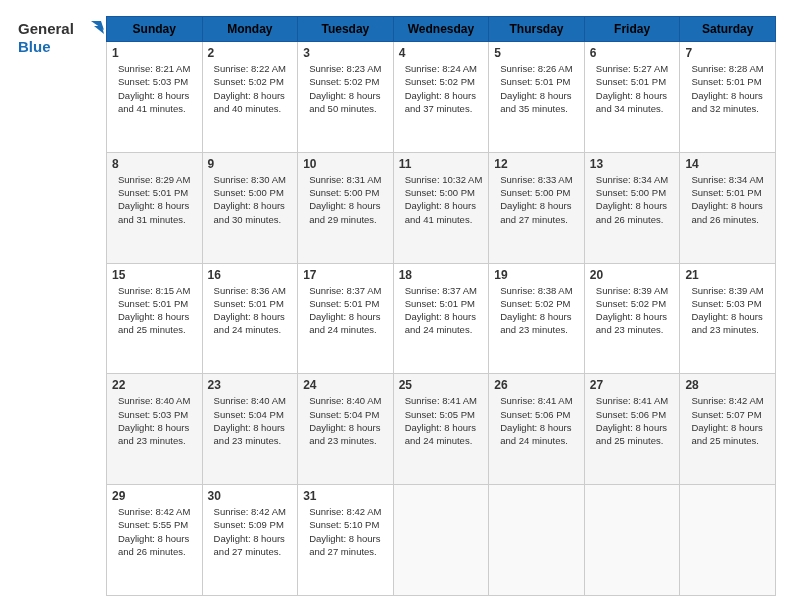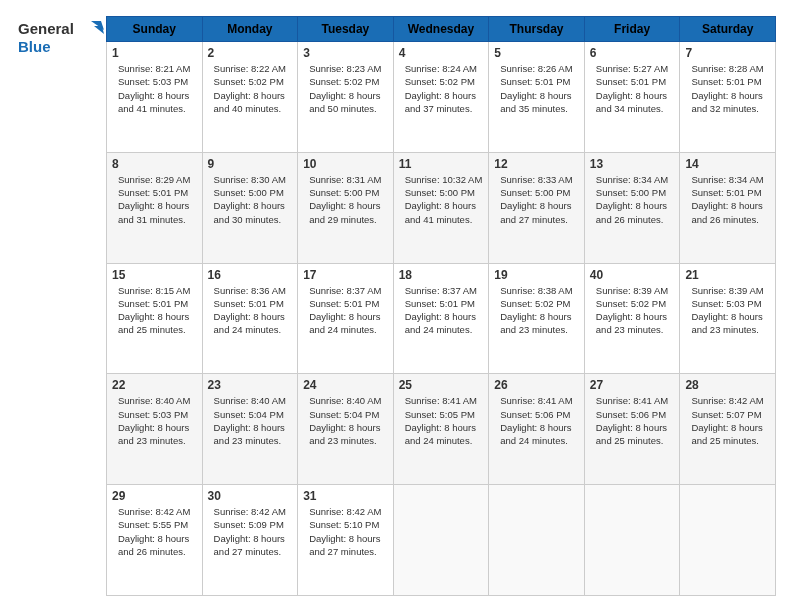--- a/index.html
+++ b/index.html
@@ -284,21 +284,21 @@
           <td>
             <span class="day-num">19</span>
             <div class="cell-content">
               <div>Sunrise: 8:38 AM</div>
               <div>Sunset: 5:02 PM</div>
               <div>Daylight: 8 hours</div>
               <div>and 23 minutes.</div>
             </div>
           </td>
           <td>
-            <span class="day-num">40</span>
+            <span class="day-num">20</span>
             <div class="cell-content">
               <div>Sunrise: 8:39 AM</div>
               <div>Sunset: 5:02 PM</div>
               <div>Daylight: 8 hours</div>
               <div>and 23 minutes.</div>
             </div>
           </td>
           <td>
             <span class="day-num">21</span>
             <div class="cell-content">

